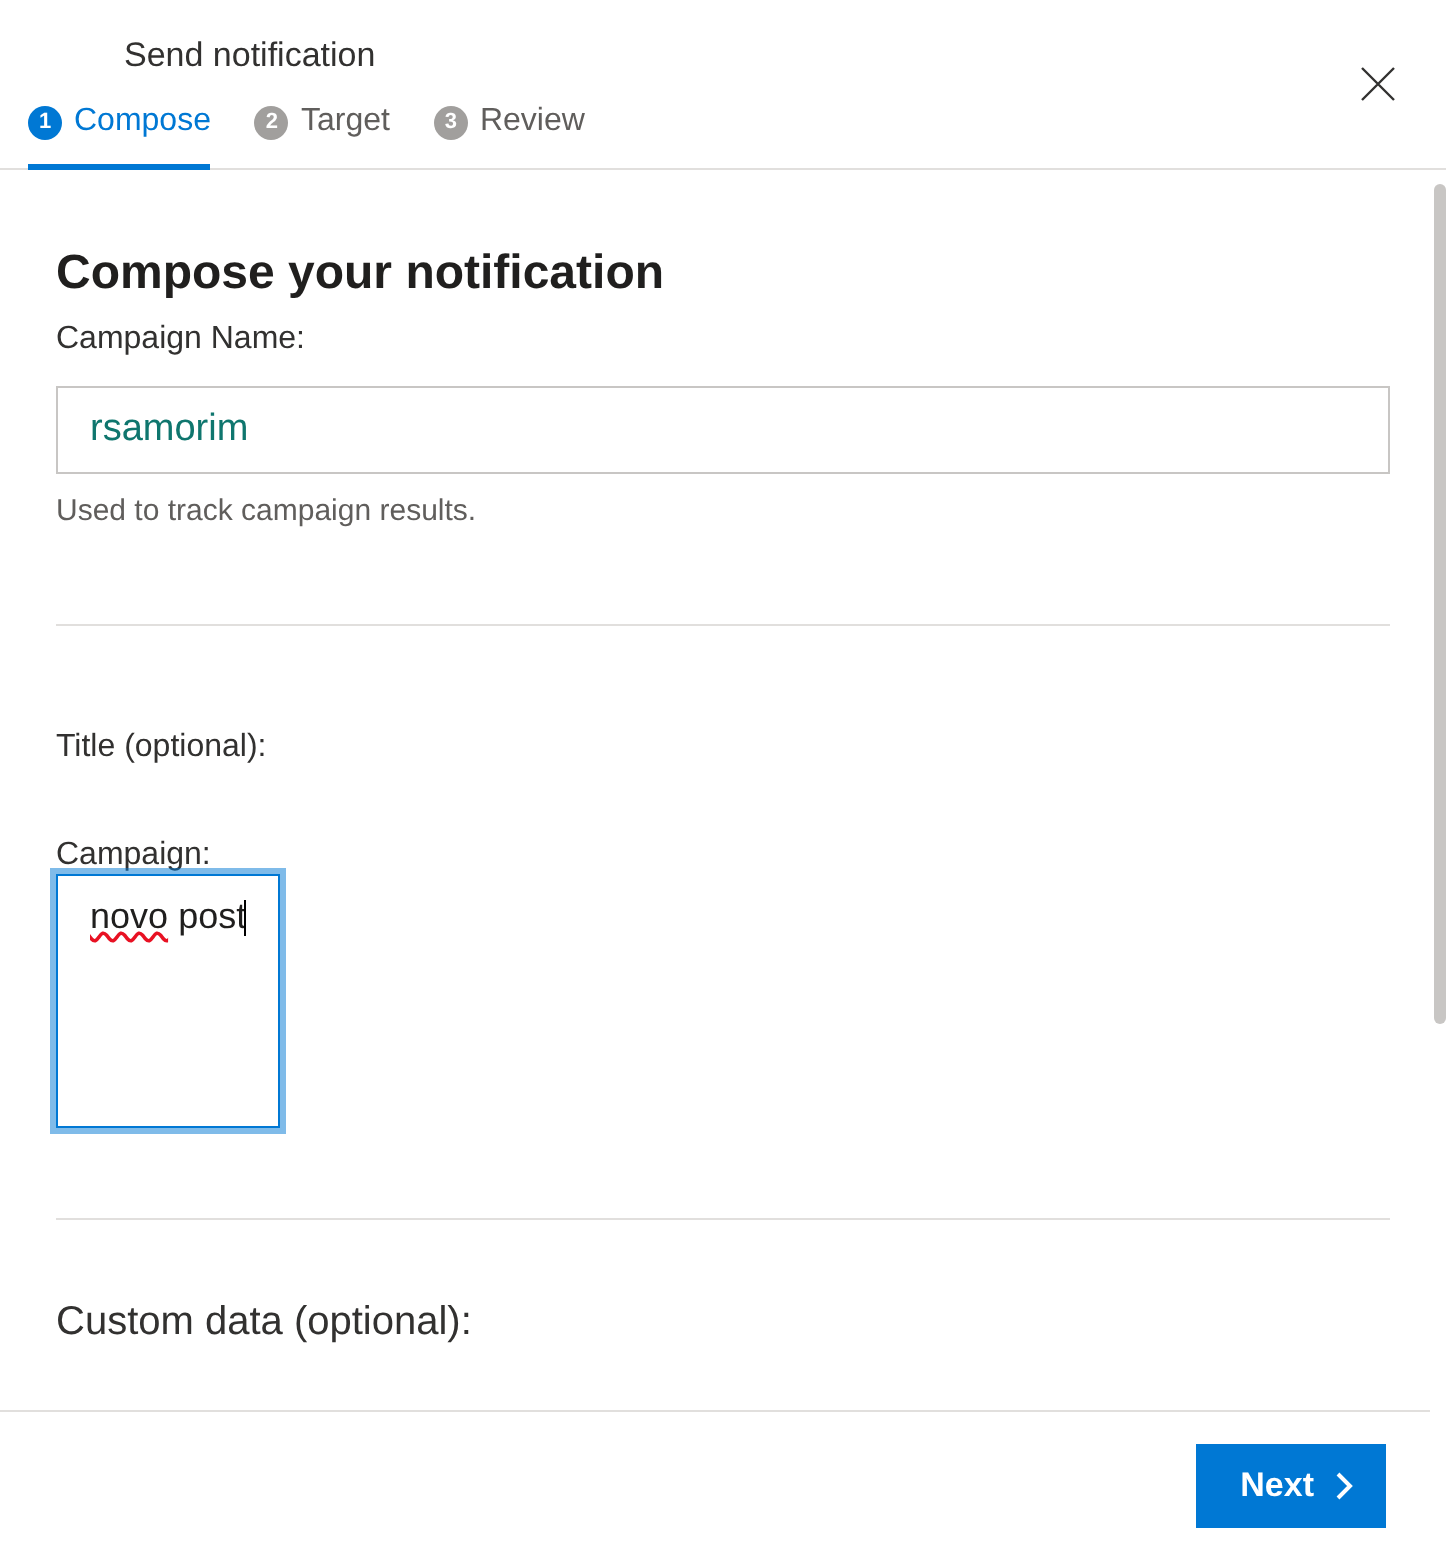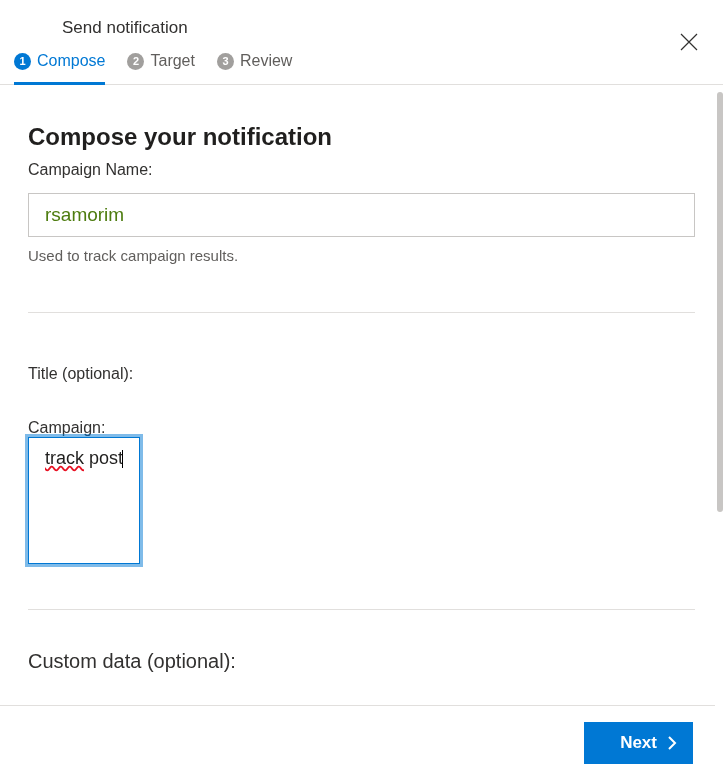--- a/index.html
+++ b/index.html
@@ -101,21 +101,21 @@
       font-size: 16px;
       color: #323130;
       display: block;
       margin-bottom: 14px;
     }
     .text-input {
       width: 100%;
       padding: 10px 16px;
       border: 1px solid #c8c6c4;
       font-size: 19px;
-      color: #4d7c0f;
+      color: #0f766e;
       font-family: inherit;
       outline: none;
     }
     .helper {
       font-size: 15px;
       color: #605e5c;
       margin-top: 10px;
     }
     .divider {
       border: none;
@@ -155,21 +155,21 @@
       border-top: 1px solid #e1dfdd;
       padding: 16px 22px;
       display: flex;
       justify-content: flex-end;
       background: #fff;
     }
     .next-btn {
       background: #0078d4;
       color: #fff;
       border: none;
-      padding: 11px 16px 11px 36px;
+      padding: 11px 16px 11px 22px;
       font-size: 17px;
       font-weight: 600;
       cursor: pointer;
       display: flex;
       align-items: center;
       gap: 10px;
       font-family: inherit;
     }
     .scroll-track {
       position: absolute;
@@ -246,21 +246,21 @@
 
   <hr class="divider">
 
   <div class="row">
     <div class="row-label">Title (optional):</div>
   </div>
 
   <div class="row">
     <div class="row-label">Campaign:</div>
     <div class="row-input">
-      <div class="msg-display"><span class="spellcheck">track</span> <span>post</span><span class="caret"></span></div>
+      <div class="msg-display"><span class="spellcheck">novo</span> <span>post</span><span class="caret"></span></div>
     </div>
   </div>
 
   <hr class="divider" style="margin:45px 0 40px 0">
 
   <div class="section-label" style="margin-top:0">Custom data (optional):</div>
 </div>
 
 <div class="scroll-track">
   <div class="scroll-thumb"></div>

